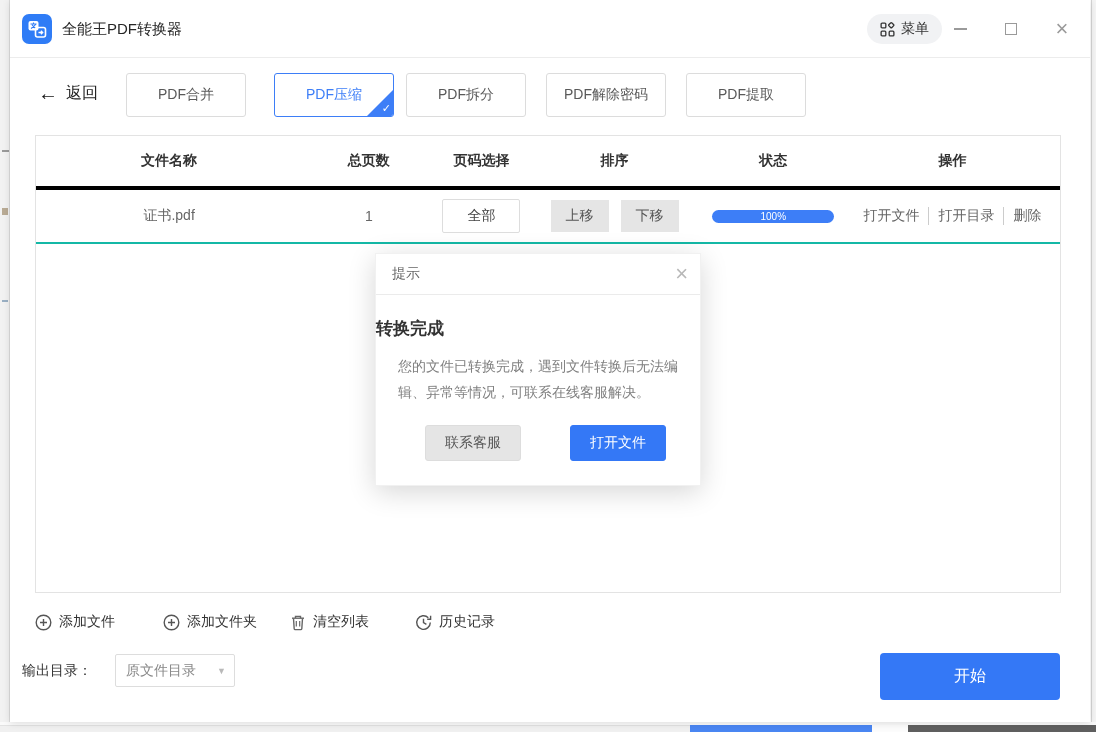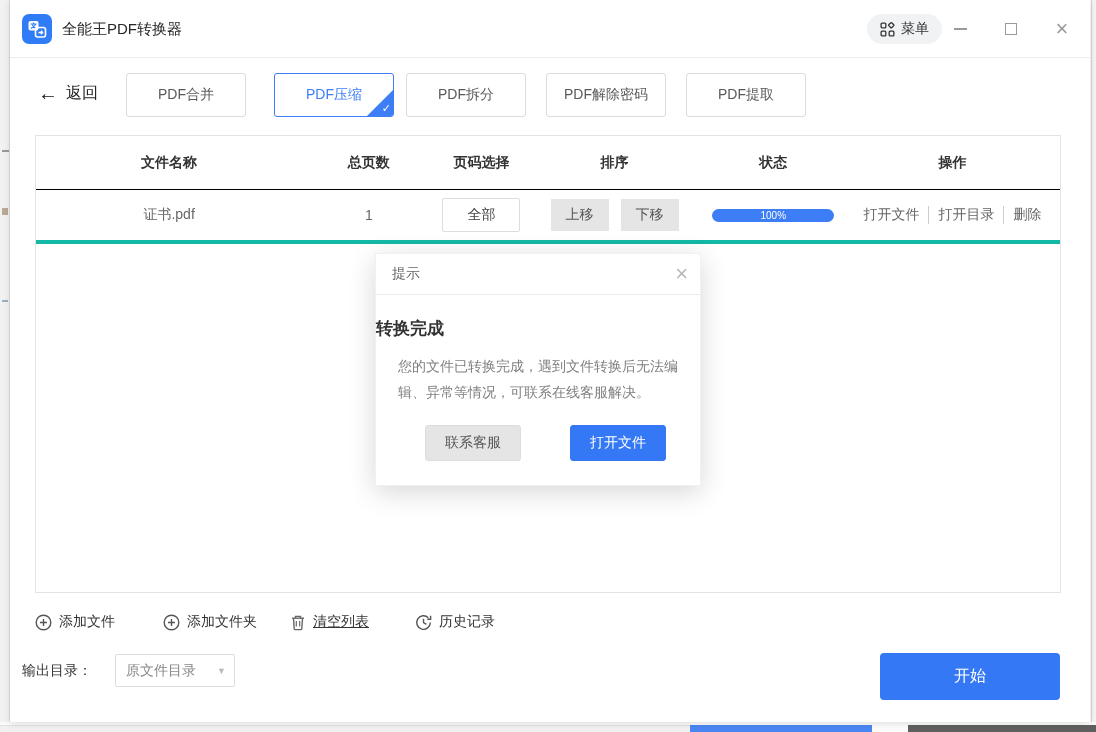--- a/index.html
+++ b/index.html
@@ -53,23 +53,23 @@
   .tab.t3 { left:536px; } .tab.t4 { left:676px; }
   .tab.selected { border:1px solid #3d7ef7; color:#3d7ef7; }
   .tab-corner { position:absolute; right:0; bottom:0; width:0; height:0;
     border-style:solid; border-width:0 0 26px 26px; border-color:transparent transparent #3d7ef7 transparent; }
   .tab-check { position:absolute; right:2px; bottom:1px; color:#fff; font-size:11px; }
 
   
   .file-table { position:absolute; left:25px; top:135px; width:1026px; height:458px;
     border:1px solid #e3e3e3; background:#fff; }
   .tgrid { display:grid; grid-template-columns:26% 13% 9% 17% 14% 21%; align-items:center; }
-  .thead { height:54px; border-bottom:1px solid #000000; font-size:14px; font-weight:bold; color:#333; }
+  .thead { height:54px; border-bottom:4px solid #000000; font-size:14px; font-weight:bold; color:#333; }
   .thead > div { text-align:center; }
-  .trow { height:54px; border-bottom:4px solid #14b8a6; font-size:14px; color:#666; }
+  .trow { height:54px; border-bottom:2px solid #14b8a6; font-size:14px; color:#666; }
   .tcell { display:flex; align-items:center; justify-content:center; }
   .btn-outline-sm { width:78px; height:34px; background:#fff; border:1px solid #ddd;
     border-radius:2px; font-size:14px; color:#444; display:flex; align-items:center;
     justify-content:center; cursor:pointer; }
   .btn-gray { width:58px; height:32px; background:#e5e5e5; border:none; font-size:14px;
     color:#555; display:flex; align-items:center; justify-content:center; cursor:pointer; }
   .sort-cell { gap:12px; }
   .progress-pill { width:122px; height:13px; border-radius:7px; background:#3d7ef7;
     display:flex; align-items:center; justify-content:center; }
   .progress-text { color:#fff; font-size:10px; line-height:13px; }
@@ -89,21 +89,21 @@
   .dlg-btn { width:96px; height:36px; border-radius:3px; font-size:14px;
     display:flex; align-items:center; justify-content:center; cursor:pointer; }
   .dlg-btn.secondary { background:#e5e5e5; border:1px solid #ddd; color:#555;margin-left:15px; }
   .dlg-btn.primary { background:#3478f6; border:1px solid #3478f6; color:#fff; }
 
   
   .toolbar { position:absolute; left:0; top:606px; width:100%; height:32px; }
   .tool-item { position:absolute; top:0; height:32px; display:flex; align-items:center; gap:7px;
     font-size:14px; color:#333; cursor:pointer; }
   .tool-item.i0 { left:25px; } .tool-item.i1 { left:153px; }
-  .tool-item.i2 { left:280px;text-decoration:underline; } .tool-item.i3 { left:405px; }
+  .tool-item.i2 { left:280px; } .tool-item.i3 { left:405px; }
 
   
   .footer { position:absolute; left:0; top:645px; width:100%; height:60px; }
   .output-label { position:absolute; left:12px; top:17px; font-size:14px; color:#333; }
   .output-select { position:absolute; left:105px; top:9px; width:120px; height:33px;
     border:1px solid #ddd; border-radius:2px; background:#fff; display:flex; align-items:center;
     padding:0 8px 0 10px; font-size:14px; color:#888; cursor:pointer; }
   .output-caret { margin-left:auto; font-size:9px; color:#b9b9b9; }
   .start-btn { position:absolute; left:870px; top:8px; width:180px; height:47px;
     background:#3478f6; border:none; border-radius:4px; color:#fff; font-size:16px;

